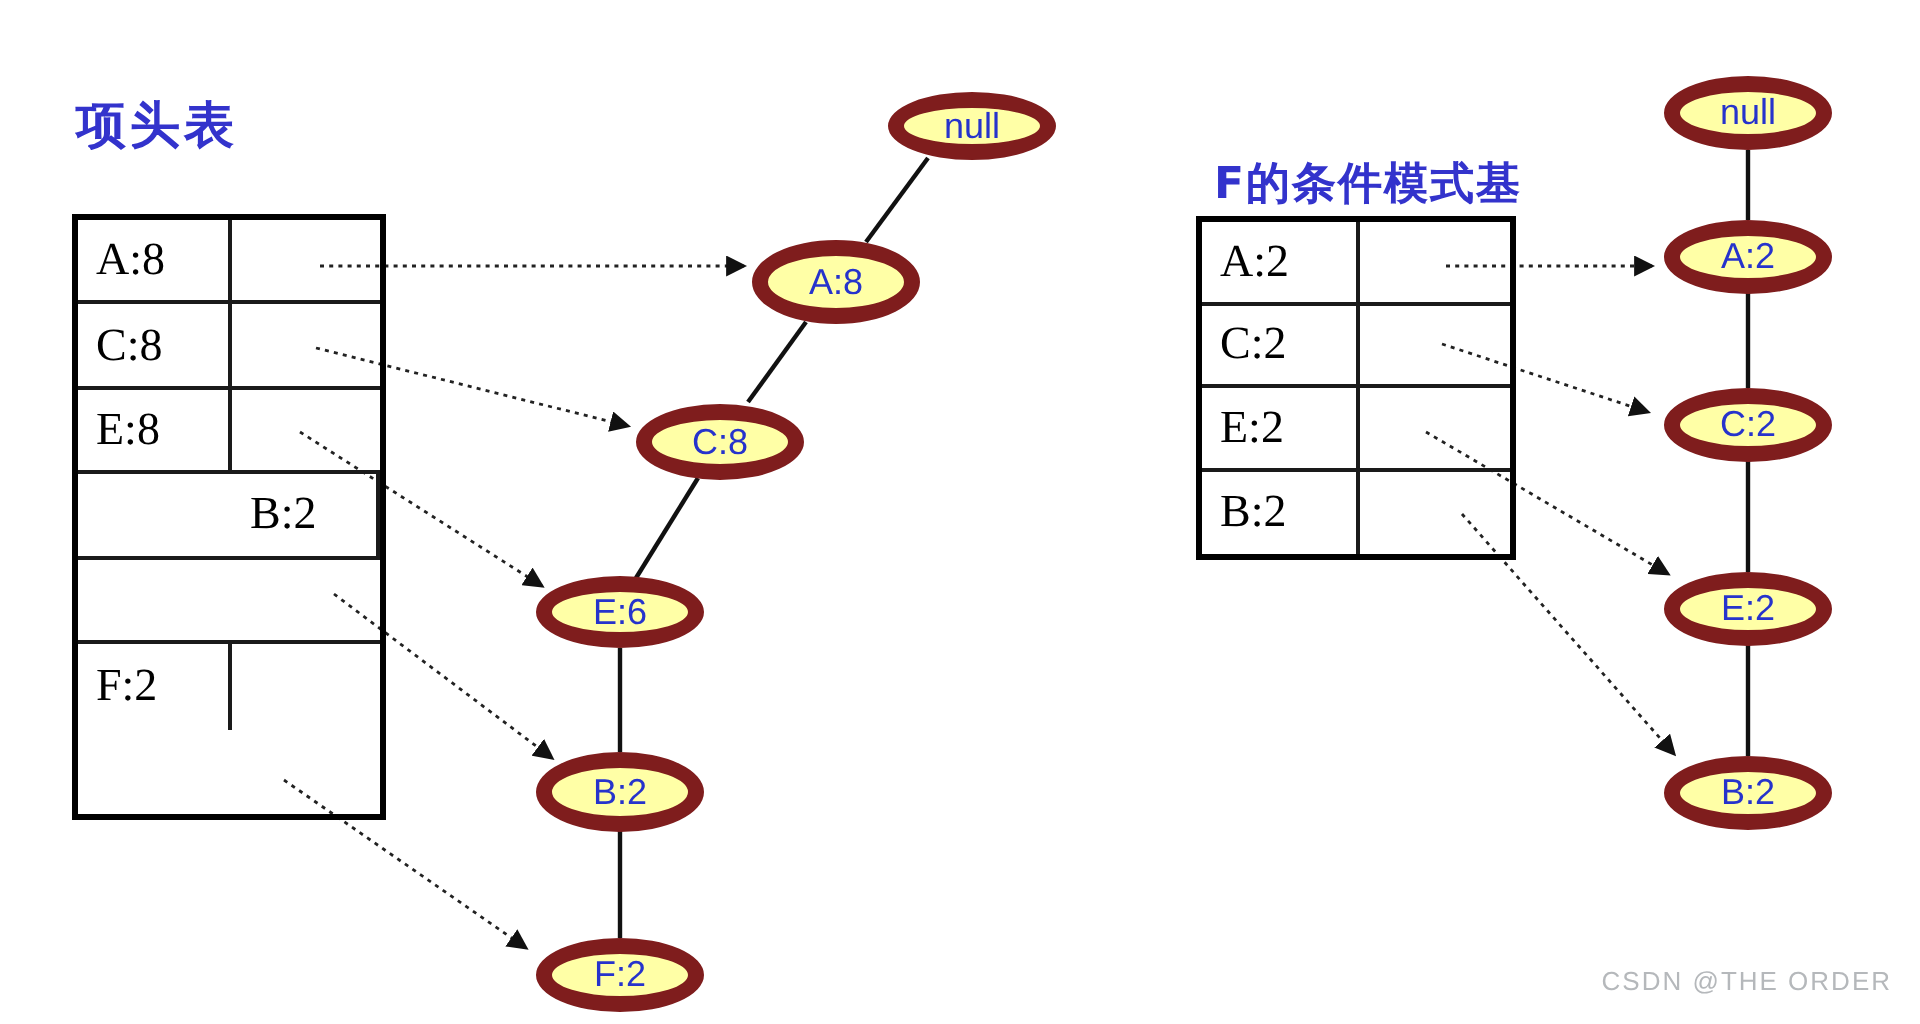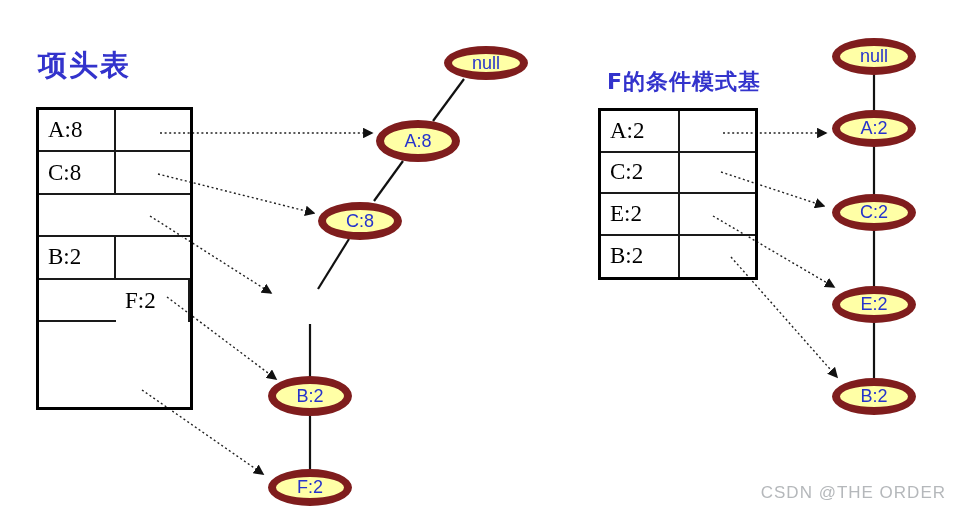--- a/index.html
+++ b/index.html
@@ -7,22 +7,22 @@
     position:relative;width:960px;height:512px;overflow:hidden;
     background:var(--bg,#ffffff);
     font-family:"DejaVu Sans","Liberation Sans",sans-serif;
   }
   #wires{position:absolute;left:0;top:0;z-index:0;}
   .title{
     position:absolute;z-index:2;font-weight:bold;
     color:var(--title-color,#3333cc);
     font-family:"DejaVu Sans",sans-serif;
   }
-  #left-title{left:38px;top:46px;font-size:29px;letter-spacing:2px;}
-  #right-title{left:607px;top:67px;font-size:22px;letter-spacing:1px;}
+  #left-title{left:38px;top:46px;font-size:25px;letter-spacing:2px;}
+  #right-title{left:607px;top:77px;font-size:22px;letter-spacing:1px;}
   .link-table{
     position:absolute;z-index:1;
     border:3px solid #000;background:transparent;
     display:grid;
   }
   #header-table{left:36px;top:107px;width:151px;height:297px;
     grid-template-columns:77px 1fr;grid-template-rows:repeat(7,1fr);}
   #cond-table{left:598px;top:108px;width:154px;height:166px;
     grid-template-columns:79px 1fr;grid-template-rows:repeat(4,1fr);}
   .cell{
@@ -37,21 +37,21 @@
     position:absolute;z-index:2;box-sizing:border-box;
     background:var(--node-fill,#ffffa6);
     border:8px solid #7f1d1d;border-radius:50%;
     display:flex;align-items:center;justify-content:center;
     color:var(--node-text,#2633cc);
     font-size:18px;font-family:"Liberation Sans","DejaVu Sans",sans-serif;
   }
   #watermark{
     position:absolute;z-index:2;right:14px;top:483px;
     color:var(--watermark-color,#b5b8bb);
-    font-size:17px;letter-spacing:1px;
+    font-size:13px;letter-spacing:1px;
     font-family:"Liberation Sans",sans-serif;
   }
 </style>
 </head>
 <body>
 
 <div id="canvas">
 
   <svg id="wires" width="960" height="512">
     <defs>
@@ -92,20 +92,21 @@
   </svg>
 
   <div id="left-title" class="title">项头表</div>
   <div id="right-title" class="title">F的条件模式基</div>
 
   <div id="header-table" class="link-table">
     <div class="cell">A:8</div>
       <div class="cell ptr"></div>
     <div class="cell">C:8</div>
       <div class="cell ptr"></div>
+    <div class="cell">E:8</div>
       <div class="cell ptr"></div>
       <div class="cell ptr"></div>
     <div class="cell">B:2</div>
       <div class="cell ptr"></div>
       <div class="cell ptr"></div>
     <div class="cell last-row">F:2</div>
       <div class="cell ptr last-row"></div>
   </div>
 
   <div id="cond-table" class="link-table">
@@ -115,20 +116,21 @@
       <div class="cell ptr"></div>
     <div class="cell">E:2</div>
       <div class="cell ptr"></div>
     <div class="cell last-row">B:2</div>
       <div class="cell ptr last-row"></div>
   </div>
 
   <div class="node" style="left:444px;top:46px;width:84px;height:34px">null</div>
   <div class="node" style="left:376px;top:120px;width:84px;height:42px">A:8</div>
   <div class="node" style="left:318px;top:202px;width:84px;height:38px">C:8</div>
+  <div class="node" style="left:268px;top:288px;width:84px;height:36px">E:6</div>
   <div class="node" style="left:268px;top:376px;width:84px;height:40px">B:2</div>
   <div class="node" style="left:268px;top:469px;width:84px;height:37px">F:2</div>
 
   <div class="node" style="left:832px;top:38px;width:84px;height:37px">null</div>
   <div class="node" style="left:832px;top:110px;width:84px;height:37px">A:2</div>
   <div class="node" style="left:832px;top:194px;width:84px;height:37px">C:2</div>
   <div class="node" style="left:832px;top:286px;width:84px;height:37px">E:2</div>
   <div class="node" style="left:832px;top:378px;width:84px;height:37px">B:2</div>
 
   <div id="watermark">CSDN @THE ORDER</div>

